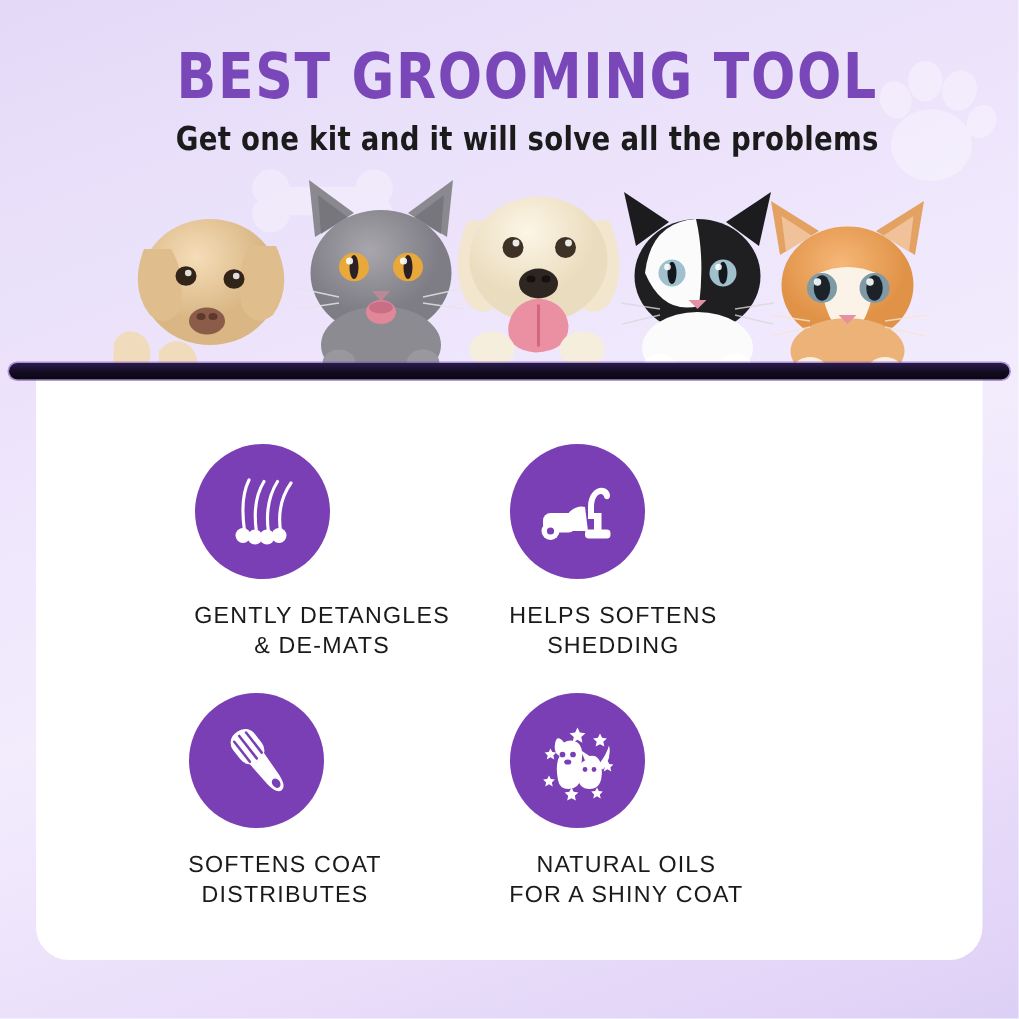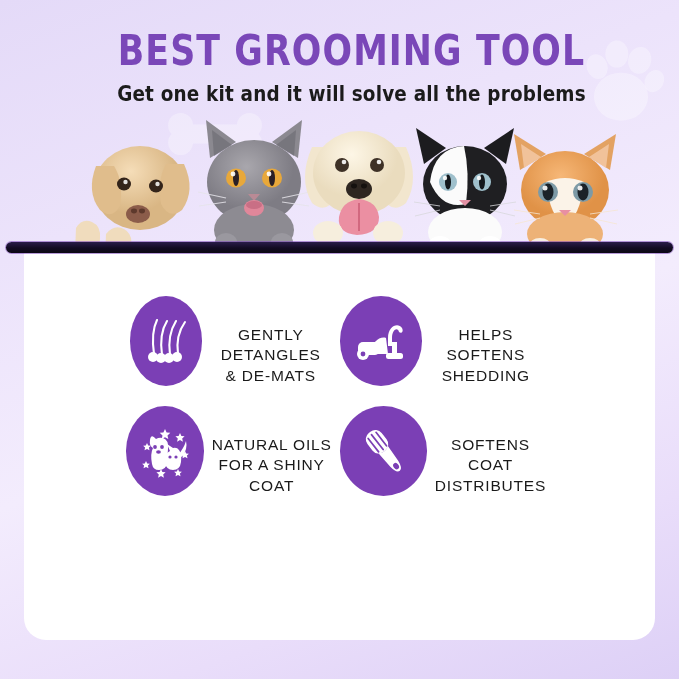--- a/index.html
+++ b/index.html
@@ -56,21 +56,21 @@
     position:absolute;left:24px;top:248px;width:631px;height:10px;
     background:#ffffff;z-index:4;
   }
 
   
   .features{position:absolute;left:24px;top:252px;width:631px;height:388px;z-index:7;}
   .row{display:flex;justify-content:center;}
   .row-1{padding-top:44px;}
   .row-2{padding-top:20px;}
   .feature{
-    width:210px;display:flex;flex-direction:row;align-items:flex-end;
+    width:210px;display:flex;flex-direction:column;align-items:flex-start;
   }
   .row-2 .feature{width:214px;}
   .circle{
     width:90px;height:90px;border-radius:50%;
     background:#7b3fb5;
     display:flex;align-items:center;justify-content:center;
   }
   .flabel{
     margin-top:15px;text-align:center;
     font-family:"Liberation Sans",sans-serif;
@@ -291,20 +291,39 @@
       </div>
       <div class="flabel">HELPS SOFTENS
 SHEDDING</div>
     </div>
   </div>
 
   <div class="row row-2">
 
     <div class="feature">
       <div class="circle">
+        <svg width="58" height="58" viewBox="0 0 58 58">
+          <g transform="rotate(-38 29 29)">
+            <rect x="21" y="6" width="18" height="24" rx="8" fill="#ffffff"></rect>
+            <g stroke="#7b3fb5" stroke-width="1.7" stroke-linecap="round">
+              <line x1="25" y1="10" x2="25" y2="27"></line>
+              <line x1="30" y1="9" x2="30" y2="28"></line>
+              <line x1="35" y1="10" x2="35" y2="27"></line>
+            </g>
+            <path d="M24 28 q6 4 12 0 l-1 18 q-1 9 -5 9 q-4 0 -5 -9z" fill="#ffffff"></path>
+            <ellipse cx="30" cy="49" rx="2.6" ry="3.4" fill="#7b3fb5"></ellipse>
+          </g>
+        </svg>
+      </div>
+      <div class="flabel">SOFTENS COAT
+DISTRIBUTES</div>
+    </div>
+
+    <div class="feature">
+      <div class="circle">
         <svg width="60" height="60" viewBox="0 0 60 60">
           <g fill="#ffffff">
             <path d="M21 18 q-5 -6 -6 1 q-1 6 3 8 q-3 6 -1 16 q1 6 7 6 q7 0 8 -7 l1 -14 q1 -9 -5 -11 q-4 -1 -7 1z"></path>
             <circle cx="20" cy="26" r="1.9" fill="#7b3fb5"></circle>
             <circle cx="27" cy="26" r="1.9" fill="#7b3fb5"></circle>
             <ellipse cx="23.5" cy="31" rx="2.4" ry="1.7" fill="#7b3fb5"></ellipse>
             <path d="M35 30 l-3 -7 l6 4 q4 -1 6 2 q3 4 2 12 q-1 8 -8 8 q-7 0 -8 -8 q-1 -8 5 -11z"></path>
             <path d="M43 34 q6 -7 8 -14 q2 8 -4 16z"></path>
             <circle cx="35" cy="36" r="1.6" fill="#7b3fb5"></circle>
             <circle cx="41" cy="36" r="1.6" fill="#7b3fb5"></circle>
@@ -314,33 +333,14 @@
             <path d="M11 40 l1.2 2.4 l2.7 .3 l-2 1.9 l.6 2.7 l-2.5 -1.4 l-2.5 1.4 l.6 -2.7 l-2 -1.9 l2.7 -.3z"></path>
             <path d="M50 30 l1.2 2.4 l2.7 .3 l-2 1.9 l.6 2.7 l-2.5 -1.4 l-2.5 1.4 l.6 -2.7 l-2 -1.9 l2.7 -.3z"></path>
             <path d="M26 48 l1.4 2.9 l3.2 .4 l-2.4 2.2 l.7 3.2 l-2.9 -1.6 l-2.9 1.6 l.7 -3.2 l-2.4 -2.2 l3.2 -.4z"></path>
             <path d="M43 48 l1.2 2.4 l2.7 .3 l-2 1.9 l.6 2.7 l-2.5 -1.4 l-2.5 1.4 l.6 -2.7 l-2 -1.9 l2.7 -.3z"></path>
           </g>
         </svg>
       </div>
       <div class="flabel">NATURAL OILS
 FOR A SHINY COAT</div>
     </div>
-
-    <div class="feature">
-      <div class="circle">
-        <svg width="58" height="58" viewBox="0 0 58 58">
-          <g transform="rotate(-38 29 29)">
-            <rect x="21" y="6" width="18" height="24" rx="8" fill="#ffffff"></rect>
-            <g stroke="#7b3fb5" stroke-width="1.7" stroke-linecap="round">
-              <line x1="25" y1="10" x2="25" y2="27"></line>
-              <line x1="30" y1="9" x2="30" y2="28"></line>
-              <line x1="35" y1="10" x2="35" y2="27"></line>
-            </g>
-            <path d="M24 28 q6 4 12 0 l-1 18 q-1 9 -5 9 q-4 0 -5 -9z" fill="#ffffff"></path>
-            <ellipse cx="30" cy="49" rx="2.6" ry="3.4" fill="#7b3fb5"></ellipse>
-          </g>
-        </svg>
-      </div>
-      <div class="flabel">SOFTENS COAT
-DISTRIBUTES</div>
-    </div>
   </div>
 </div>
 
 </body></html>

